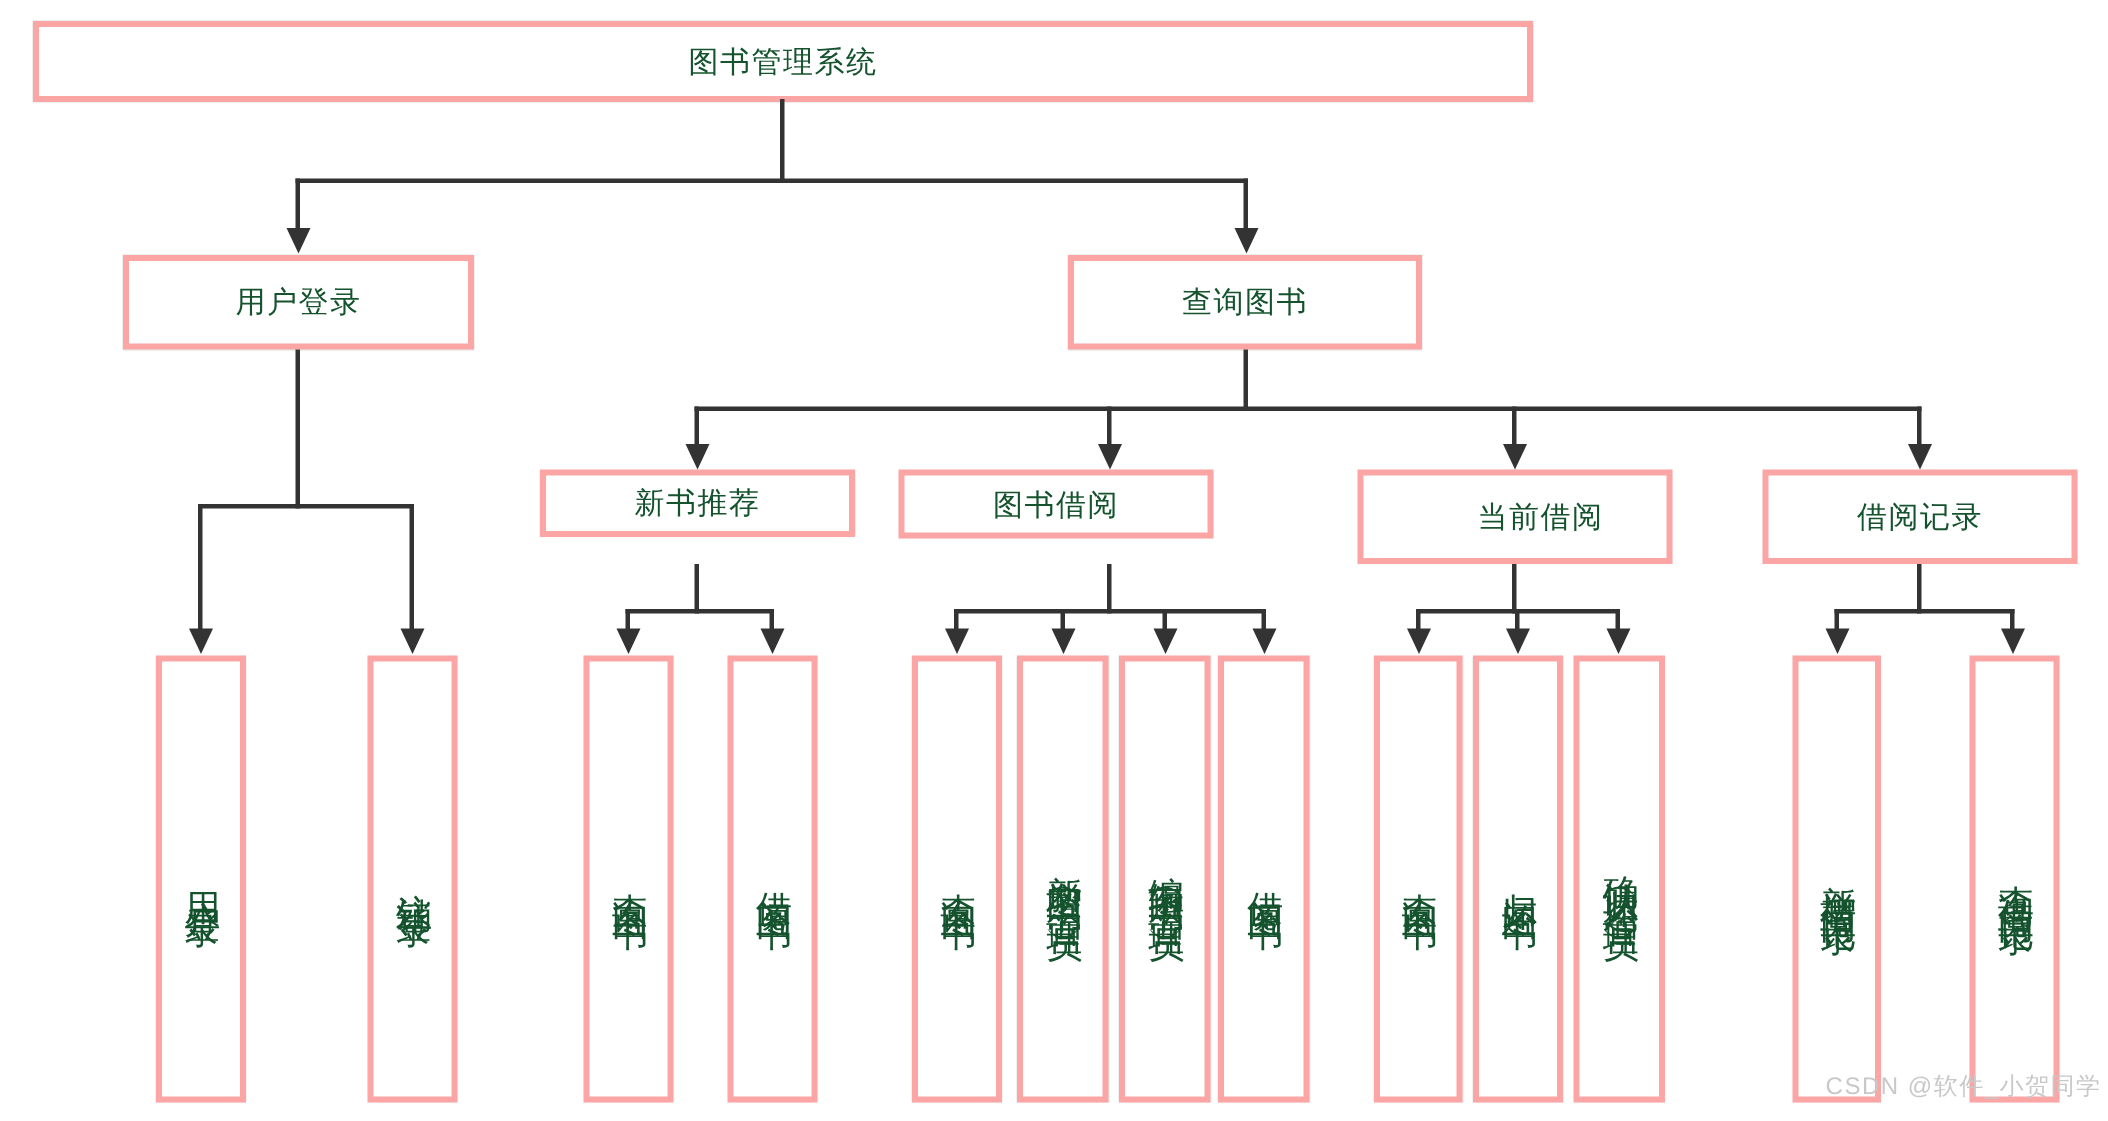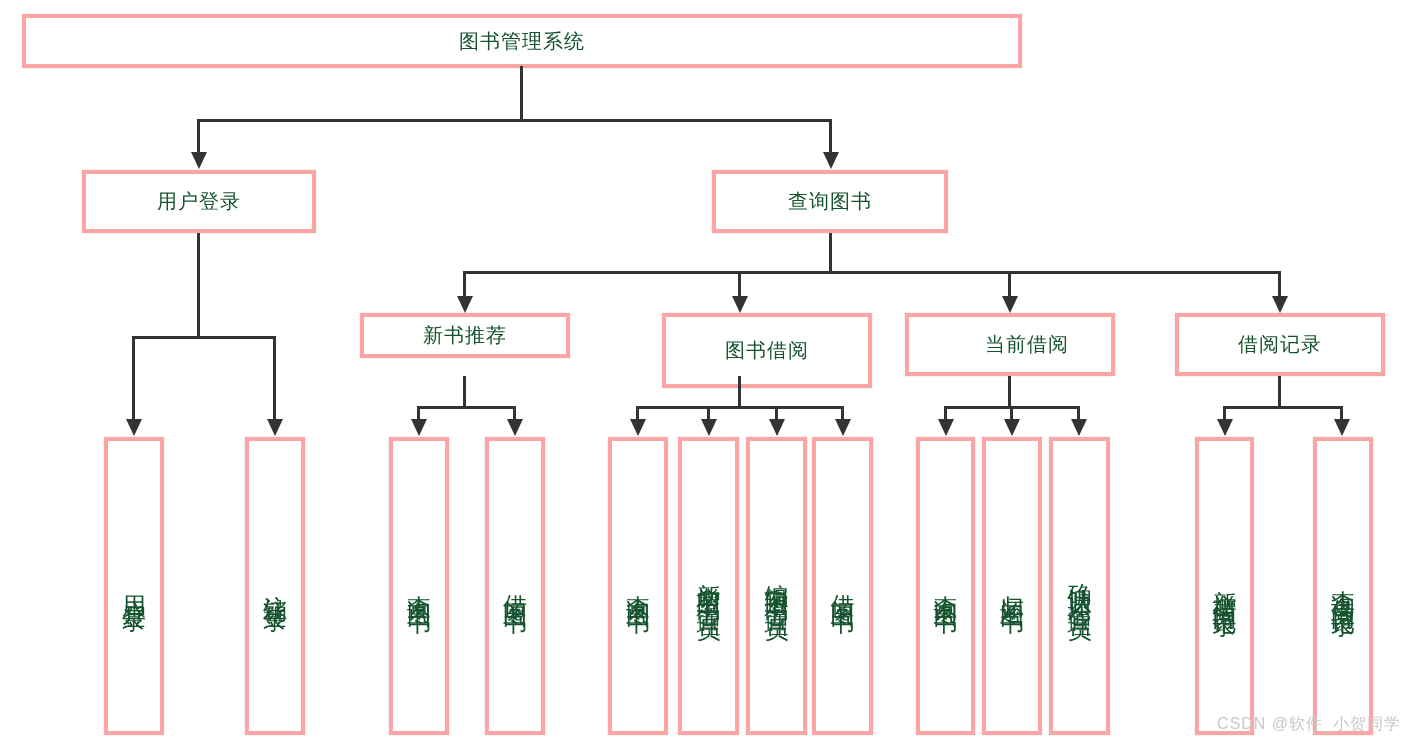--- a/index.html
+++ b/index.html
@@ -76,21 +76,21 @@
   
   
   <div class="box h-box" style="left:22px; top:14px; width:1000px; height:54px;">图书管理系统</div>
 
   
   <div class="box h-box" style="left:82px; top:170px; width:234px; height:63px;">用户登录</div>
   <div class="box h-box" style="left:712px; top:170px; width:236px; height:63px;">查询图书</div>
 
   
   <div class="box h-box" style="left:360px; top:313px; width:210px; height:45px;">新书推荐</div>
-  <div class="box h-box" style="left:662px; top:313px; width:210px; height:75px;">图书借阅</div>
+  <div class="box h-box" style="left:599px; top:313px; width:210px; height:46px;">图书借阅</div>
   <div class="box h-box" style="left:905px; top:313px; width:210px; height:63px;padding-left:34px;">当前借阅</div>
   <div class="box h-box" style="left:1175px; top:313px; width:210px; height:63px;">借阅记录</div>
 
   
   <div class="box v-box" style="left:104px; top:437px; width:60px; height:298px;">用户登录</div>
   <div class="box v-box" style="left:245px; top:437px; width:60px; height:298px;">注销登录</div>
 
   
   <div class="box v-box" style="left:389px; top:437px; width:60px; height:298px;">查询图书</div>
   <div class="box v-box" style="left:485px; top:437px; width:60px; height:298px;">借阅图书</div>

